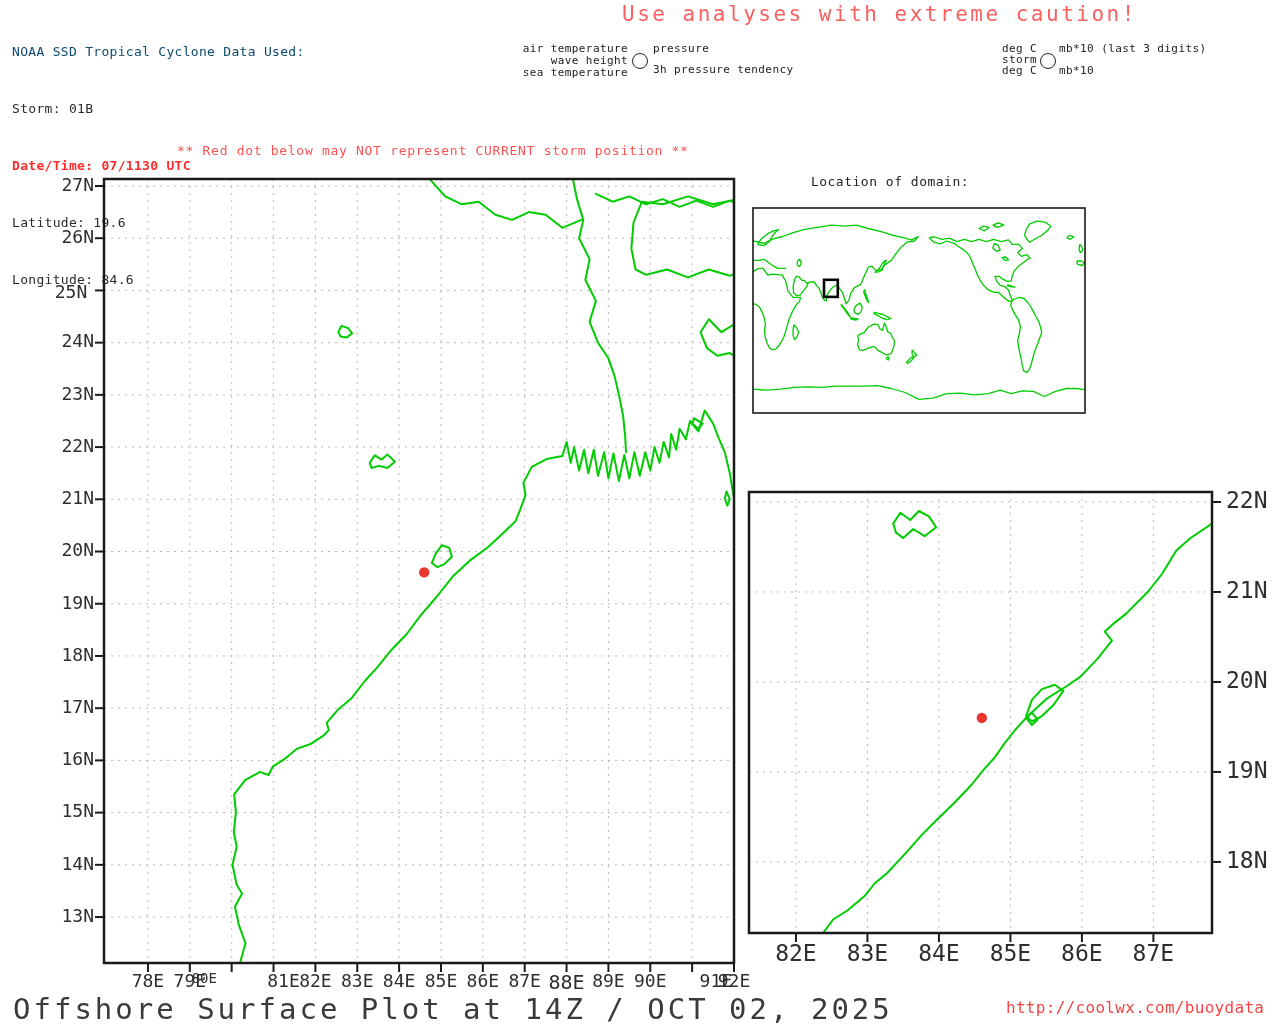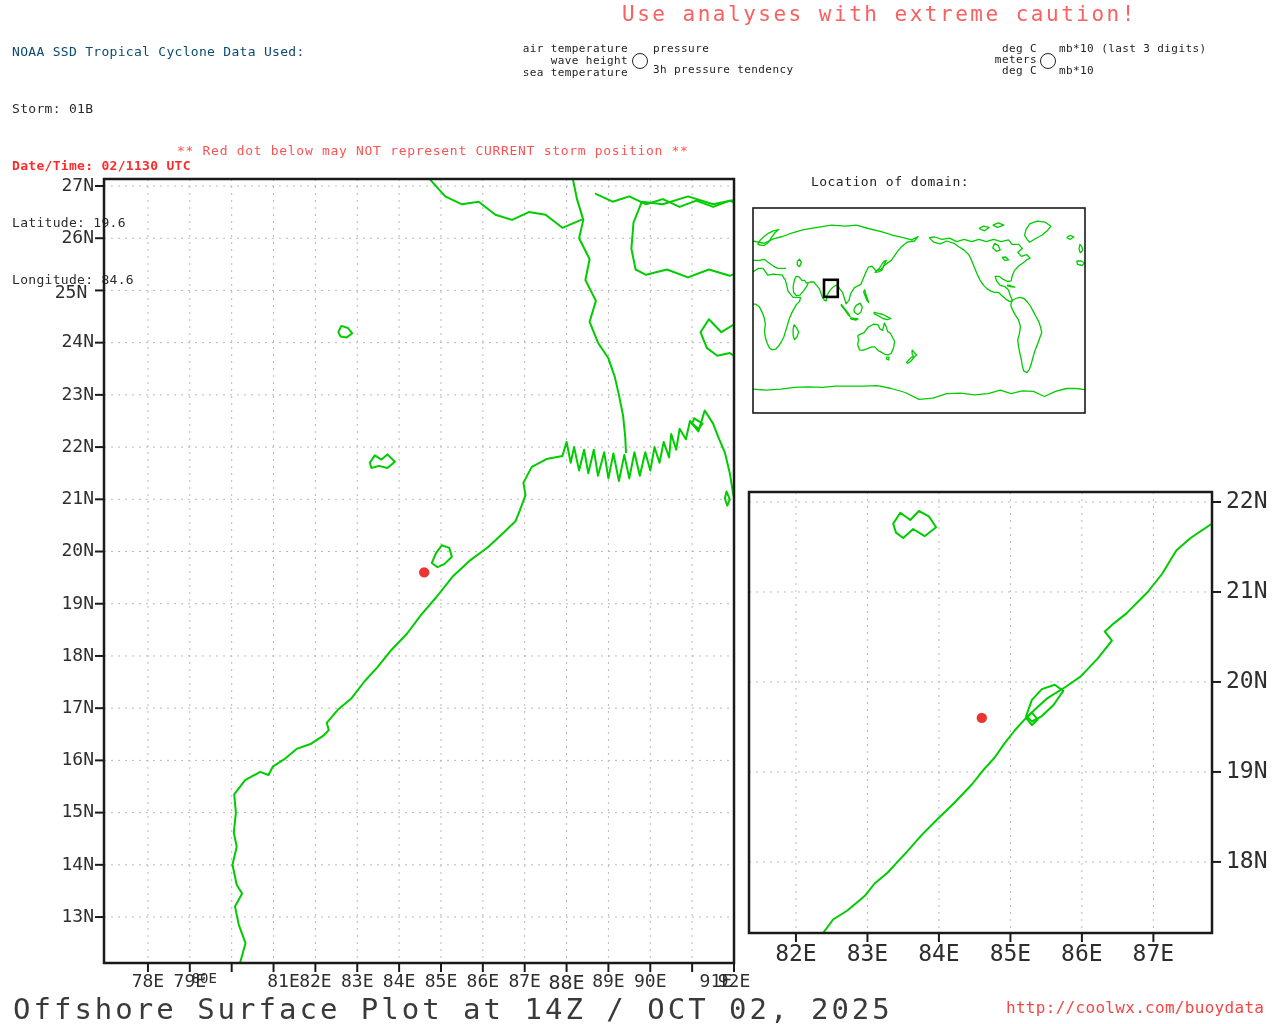--- a/index.html
+++ b/index.html
@@ -21,36 +21,36 @@
   svg{overflow:visible;}
 </style>
 </head>
 <body>
 
 <div class="page">
 
   <div class="abs info-block">
     <div class="txt-salmon">NOAA SSD Tropical Cyclone Data Used:</div>
     <div>Storm: 01B</div>
-    <div class="txt-red-strong">Date/Time: 02/1130 UTC</div>
+    <div class="txt-red-strong">Date/Time: 07/1130 UTC</div>
     <div>Latitude: 19.6</div>
     <div>Longitude: 84.6</div>
   </div>
 
   <div class="abs caution">Use analyses with extreme caution!</div>
 
   <div class="abs legend-line" style="left:420px;top:42px;width:208px;text-align:right;">air temperature</div>
   <div class="abs legend-line" style="left:420px;top:54px;width:208px;text-align:right;">wave height</div>
   <div class="abs legend-line" style="left:420px;top:66px;width:208px;text-align:right;">sea temperature</div>
   <div class="abs legend-circle" style="left:632px;top:53px;"></div>
   <div class="abs legend-line" style="left:653px;top:42px;">pressure</div>
   <div class="abs legend-line" style="left:653px;top:63px;">3h pressure tendency</div>
 
   <div class="abs legend-line" style="left:950px;top:42px;width:87px;text-align:right;">deg C</div>
-  <div class="abs legend-line" style="left:950px;top:53px;width:87px;text-align:right;">meters</div>
+  <div class="abs legend-line" style="left:950px;top:53px;width:87px;text-align:right;">storm</div>
   <div class="abs legend-line" style="left:950px;top:64px;width:87px;text-align:right;">deg C</div>
   <div class="abs legend-circle" style="left:1040px;top:53px;"></div>
   <div class="abs legend-line" style="left:1059px;top:42px;">mb*10 (last 3 digits)</div>
   <div class="abs legend-line" style="left:1059px;top:64px;">mb*10</div>
 
   <div class="abs warning">** Red dot below may NOT represent CURRENT storm position **</div>
 
   <div class="abs inset-title">Location of domain:</div>
 
   <div id="map-main" class="map-box" style="left:104px;top:179px;width:630px;height:784px;">

